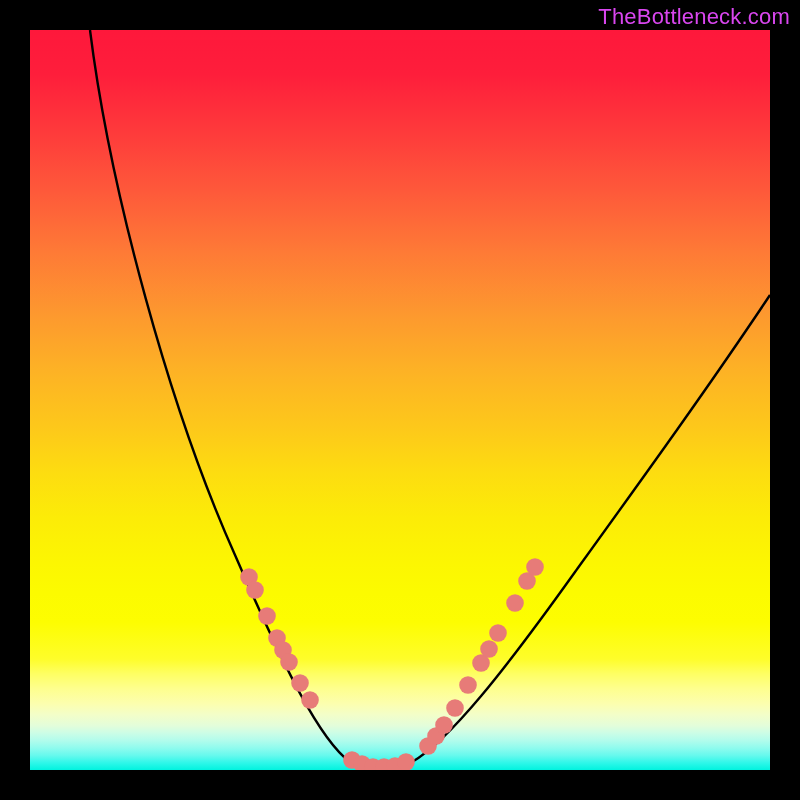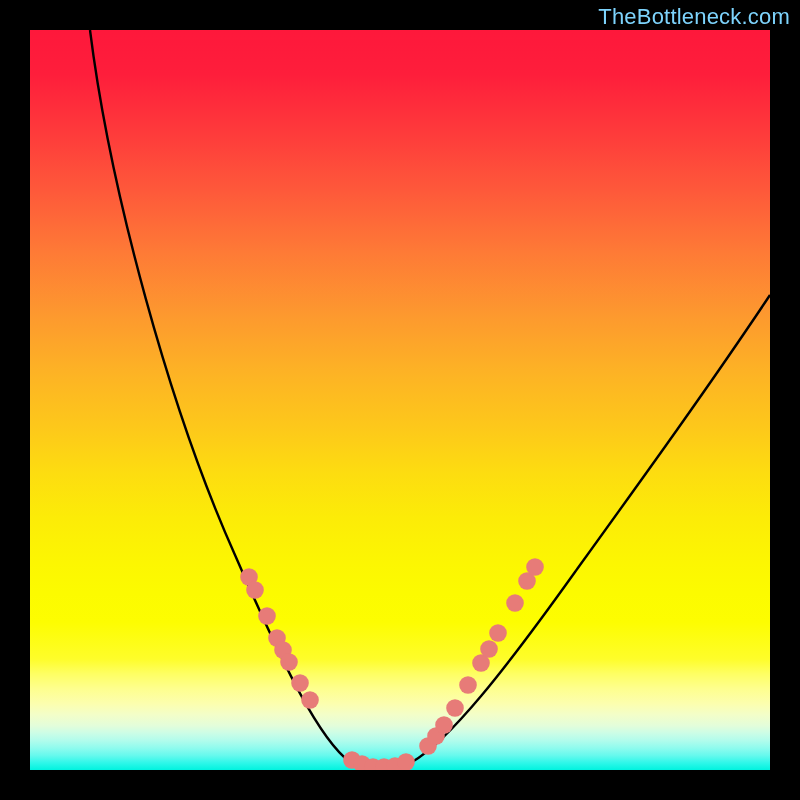--- a/index.html
+++ b/index.html
@@ -66,21 +66,21 @@
     position: absolute;
     left: 0;
     top: 0;
     width: 100%;
     height: 100%;
   }
   .watermark {
     position: absolute;
     top: 4px;
     right: 10px;
-    color: #7dd3fc;
+    color: #d946ef;
     font-size: 22px;
     letter-spacing: 0.2px;
     font-weight: 500;
   }
 </style>
 </head>
 <body>
 
 <div class="frame">
 

